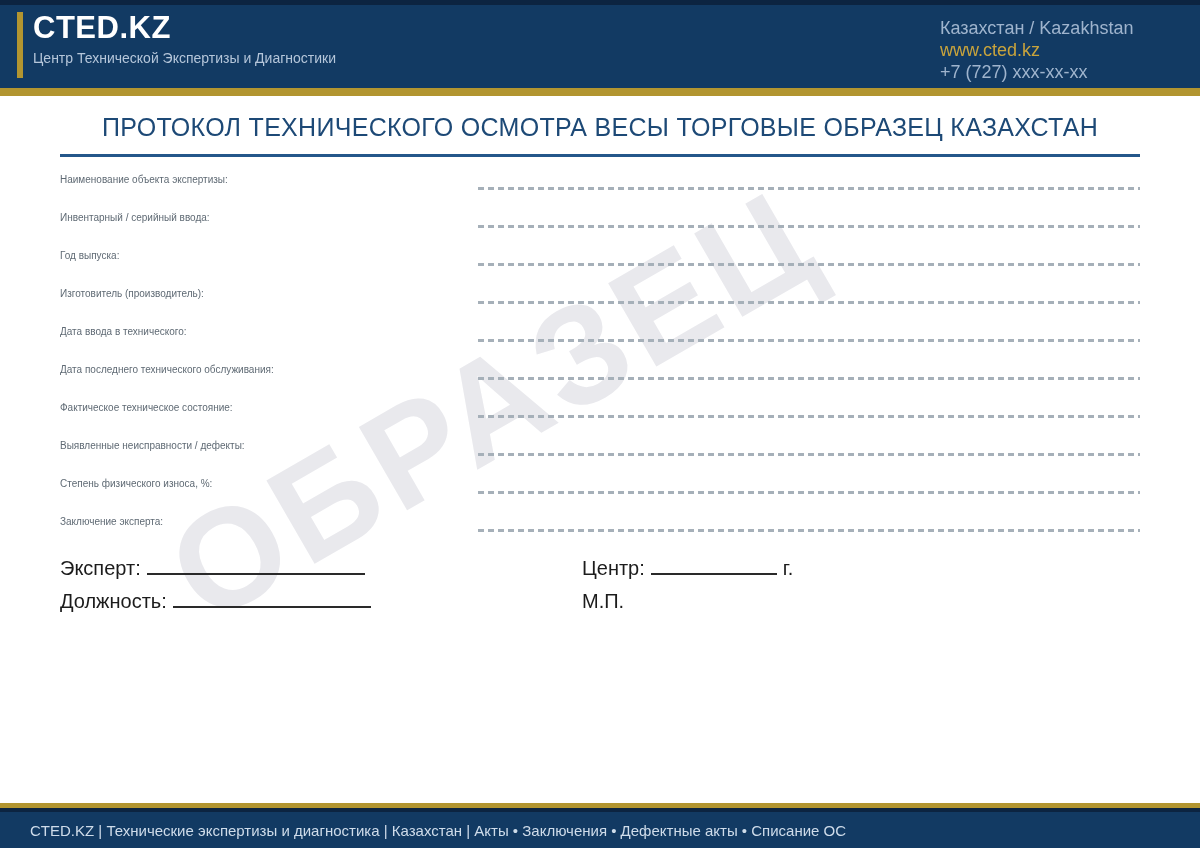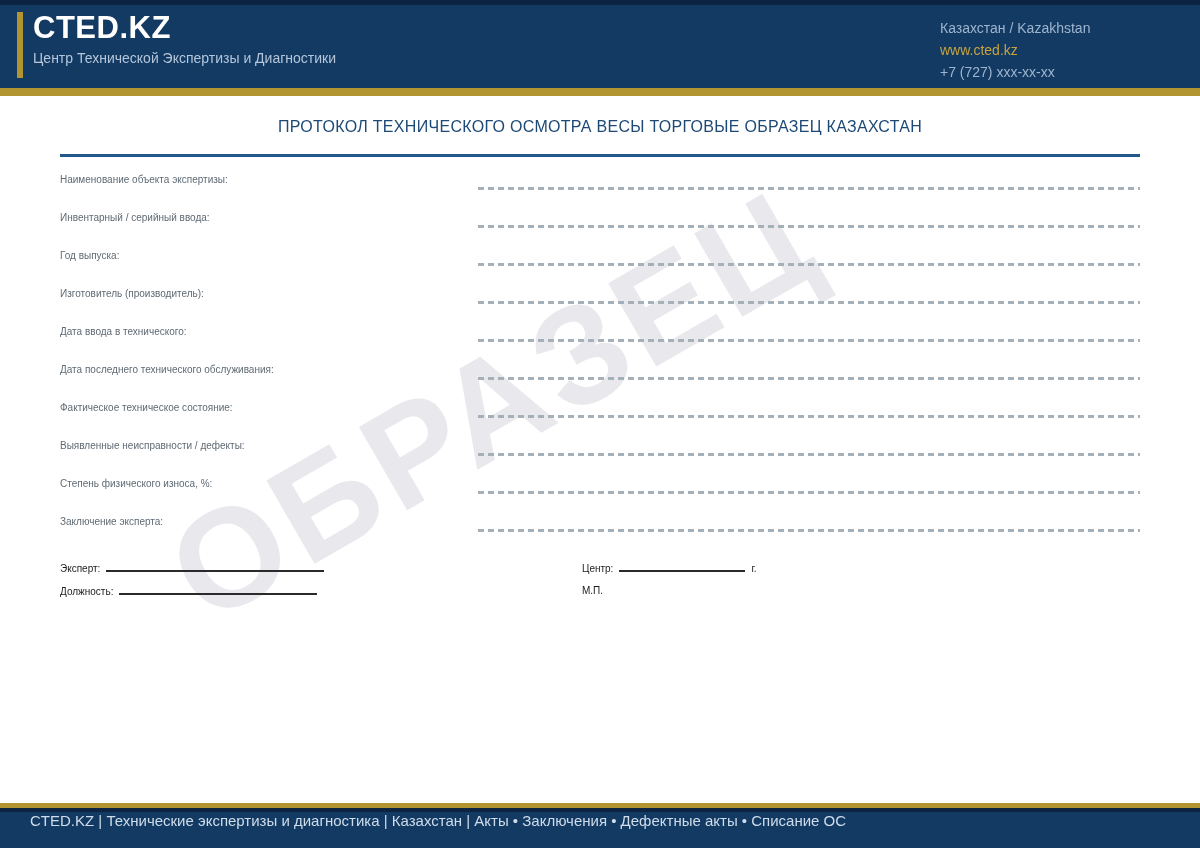--- a/index.html
+++ b/index.html
@@ -36,21 +36,21 @@
   }
   .logo-sub {
     color: #b5c6da;
     font-size: 14px;
     line-height: 18px;
     margin-top: 2px;
   }
   .header-right {
     position: absolute;
     left: 940px; top: 12px;
-    font-size: 14px;
+    font-size: 18px;
     line-height: 22px;
   }
   .hr-country, .hr-phone { color: #9fb4cd; }
   .hr-site { color: #c9a43c; text-decoration: none; display: block; cursor: pointer; }
   .gold-band { height: 8px; background: #b29530; flex: 0 0 auto; }
 
   
   .content { position: relative; flex: 1 1 auto; overflow: hidden; }
   .watermark {
     position: absolute;
@@ -65,21 +65,21 @@
     pointer-events: none;
     user-select: none;
     z-index: 0;
   }
   .doc-title {
     position: relative;
     z-index: 1;
     margin-top: 17px;
     text-align: center;
     color: #1d4976;
-    font-size: 16px;
+    font-size: 25px;
     font-weight: 500;
     letter-spacing: 0.3px;
     line-height: 28px;
   }
   .title-rule {
     position: relative;
     z-index: 1;
     margin: 13px 60px 0 60px;
     height: 3px;
     background: #24578a;
@@ -100,21 +100,22 @@
     background-image: repeating-linear-gradient(90deg, #a6b0b9 0 6px, transparent 6px 10px);
   }
 
   
   .sign-grid {
     position: relative;
     z-index: 1;
     margin: 8px 60px 0 60px;
     display: grid;
     grid-template-columns: 522px 1fr;
-    font-size: 10px;
+    row-gap: 11px;
+    font-size: 20px;
     color: #1c1c1c;
   }
   .sign-cell { line-height: 22px; white-space: nowrap; }
   .uline {
     display: inline-block;
     border-bottom: 2px solid #2a2a2a;
     height: 15px;
     vertical-align: baseline;
     margin-left: 6px;
   }
@@ -123,20 +124,21 @@
   .w115 { width: 126px; margin-right: 6px; }
 
   
   .footer-gold { height: 5px; background: #b29530; flex: 0 0 auto; }
   .footer-dark { height: 4px; background: #0c2441; flex: 0 0 auto; }
   .footer {
     height: 36px;
     background: #123a63;
     flex: 0 0 auto;
     display: flex;
+    align-items: center;
     padding-left: 30px;
   }
   .footer-text { color: #cfdcea; font-size: 15px; }
 </style>
 </head>
 <body>
 
 <div class="top-edge"></div>
 
 <div class="header">

